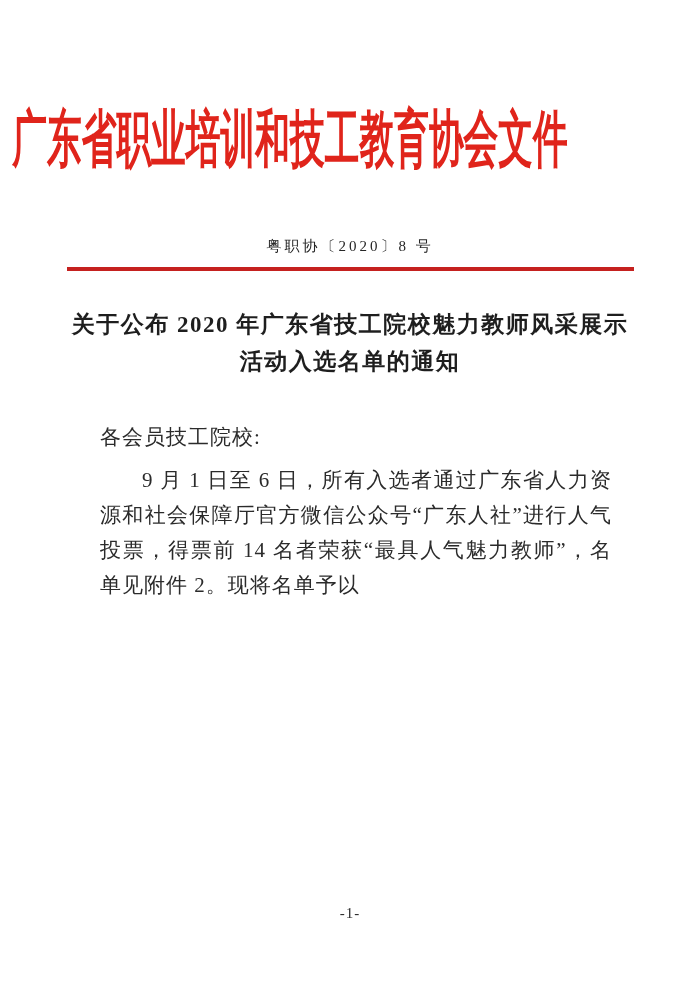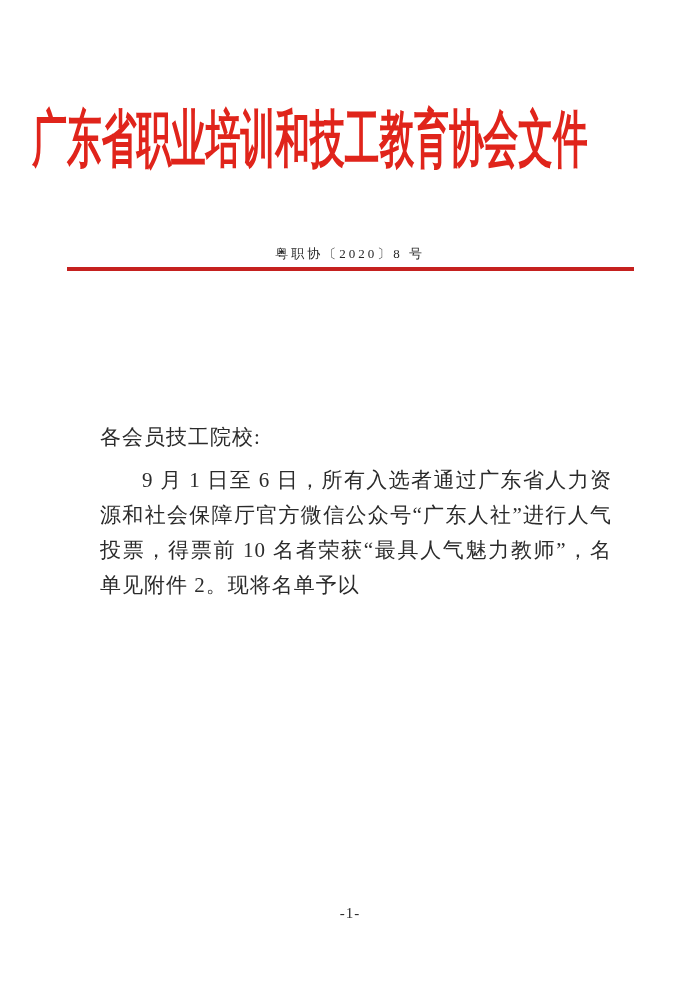--- a/index.html
+++ b/index.html
@@ -17,42 +17,40 @@
     color: #262626;
   }
   
   .letterhead {
     position: absolute;
     top: 101px;
     left: 0;
     width: 580px;
     display: flex;
     justify-content: center;
-    padding-left: 20px;
   }
   .org-title {
     display: inline-block;
     white-space: nowrap;
     font-size: 62px;
     line-height: 76px;
     font-weight: bold;
     transform: scaleX(0.56);
     transform-origin: center;
     letter-spacing: 0;
   }
   .doc-number {
     position: absolute;
     top: 233px;
     left: 0;
     width: 700px;
     text-align: center;
-    font-size: 13px;
+    font-size: 15px;
     line-height: 26px;
     letter-spacing: 3px;
-    margin-top: 8px;
   }
   .red-line {
     position: absolute;
     top: 267px;
     left: 67px;
     width: 567px;
     height: 4px;
   }
   .doc-title {
     position: absolute;
@@ -102,21 +100,25 @@
 <div class="page">
 
   <div class="letterhead">
     <span class="org-title" style="color: rgb(224, 36, 27);">广东省职业培训和技工教育协会文件</span>
   </div>
 
   <div class="doc-number">粤职协〔2020〕8 号</div>
 
   <div class="red-line" style="background: rgb(197, 33, 31);"></div>
 
+  <div class="doc-title">
+    <div>关于公布 2020 年广东省技工院校魅力教师风采展示</div>
+    <div>活动入选名单的通知</div>
+  </div>
 
   <div class="body-text">
     <p>各会员技工院校:</p>
-    <p class="indent">9 月 1 日至 6 日，所有入选者通过广东省人力资源和社会保障厅官方微信公众号“广东人社”进行人气投票，得票前 10 名者荣获“最具人气魅力教师”，名单见附件 2。现将名单予以</p>
+    <p class="indent">9 月 1 日至 6 日，所有入选者通过广东省人力资源和社会保障厅官方微信公众号“广东人社”进行人气投票，得票前 14 名者荣获“最具人气魅力教师”，名单见附件 2。现将名单予以</p>
   </div>
 
   <div class="page-number">-1-</div>
 
 </div>
 
 </body></html>

